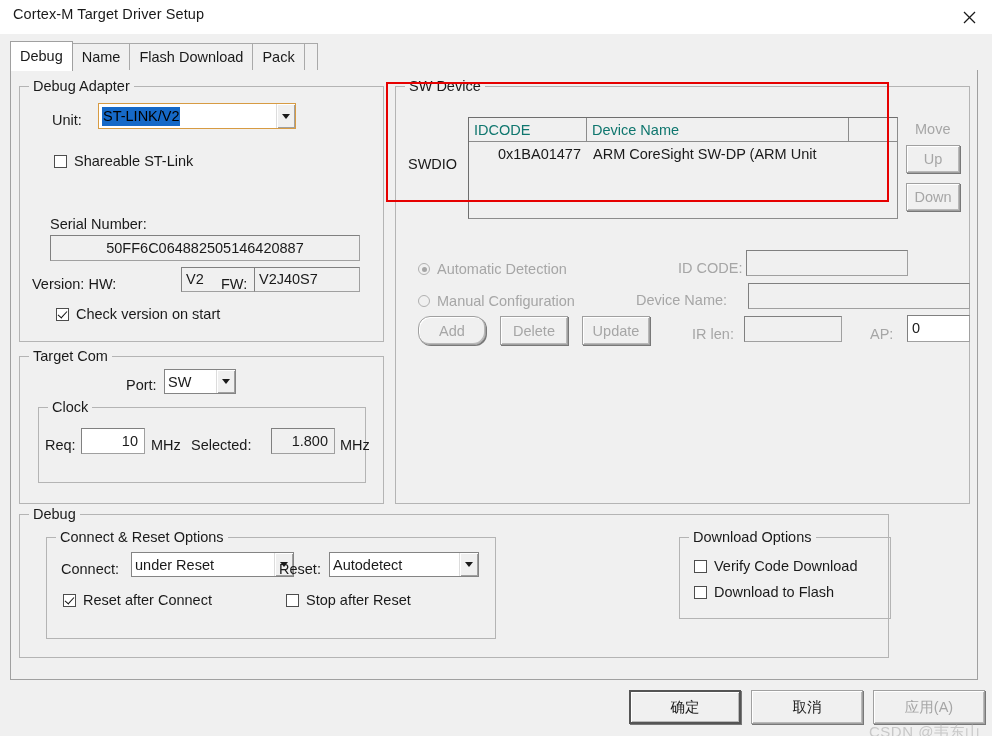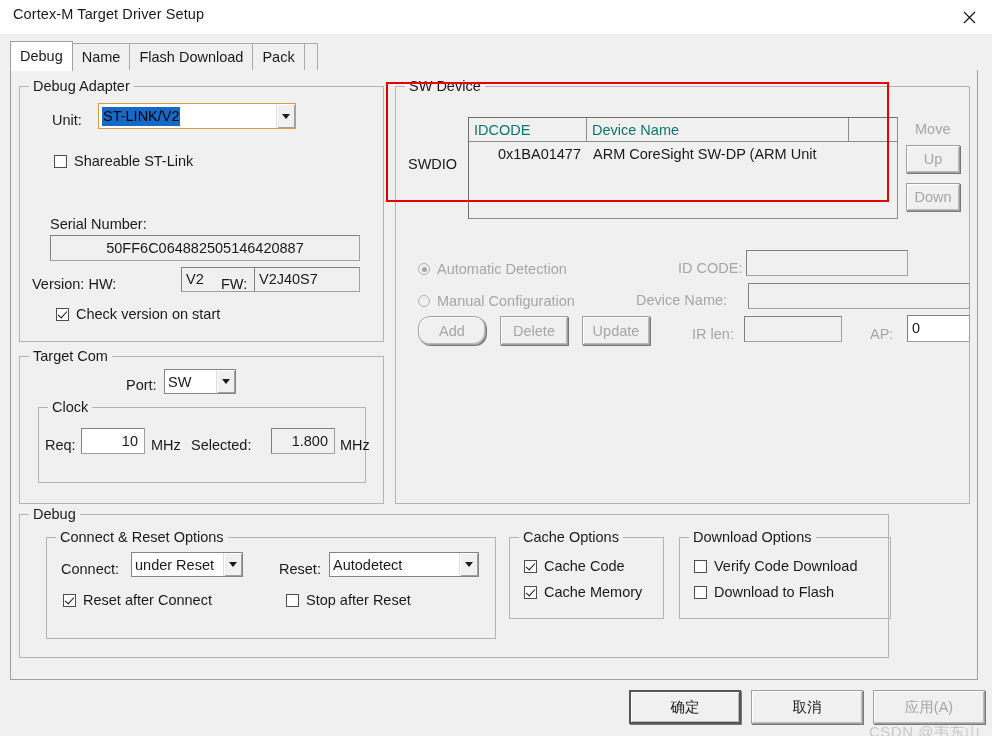--- a/index.html
+++ b/index.html
@@ -408,21 +408,21 @@
       <div class="btn dis" style="left:186px; top:229px; width:68px; height:29px;">Update</div>
     </div>
 
     <div class="group" style="left:8px; top:444px; width:870px; height:144px;">
       <div class="legend">Debug</div>
 
       <div class="group" style="left:26px; top:22px; width:450px; height:102px;">
         <div class="legend">Connect &amp; Reset Options</div>
 
         <div class="lbl" style="left:14px; top:24px;">Connect:</div>
-        <div class="combo" style="left:84px; top:14px; width:112px; height:25px;justify-content:flex-end;">
+        <div class="combo" style="left:84px; top:14px; width:163px; height:25px;justify-content:flex-end;">
           <div class="ctext">under Reset</div>
           <div class="carrow">
               <i></i>
             </div>
         </div>
 
         <div class="lbl" style="left:232px; top:24px;">Reset:</div>
         <div class="combo" style="left:282px; top:14px; width:150px; height:25px;">
           <div class="ctext">Autodetect</div>
           <div class="carrow">
@@ -433,31 +433,20 @@
         <div class="check" style="left:16px; top:54px;">
           <span class="box checked"></span>
           <span>Reset after Connect</span>
         </div>
         <div class="check" style="left:239px; top:54px;">
           <span class="box"></span>
           <span>Stop after Reset</span>
         </div>
       </div>
 
-      <div class="group" style="left:489px; top:22px; width:155px; height:82px;">
-        <div class="legend">Cache Options</div>
-        <div class="check" style="left:14px; top:20px;">
-          <span class="box checked"></span>
-          <span>Cache Code</span>
-        </div>
-        <div class="check" style="left:14px; top:46px;">
-          <span class="box checked"></span>
-          <span>Cache Memory</span>
-        </div>
-      </div>
 
       <div class="group" style="left:659px; top:22px; width:212px; height:82px;">
         <div class="legend">Download Options</div>
         <div class="check" style="left:14px; top:20px;">
           <span class="box"></span>
           <span>Verify Code Download</span>
         </div>
         <div class="check" style="left:14px; top:46px;">
           <span class="box"></span>
           <span>Download to Flash</span>

